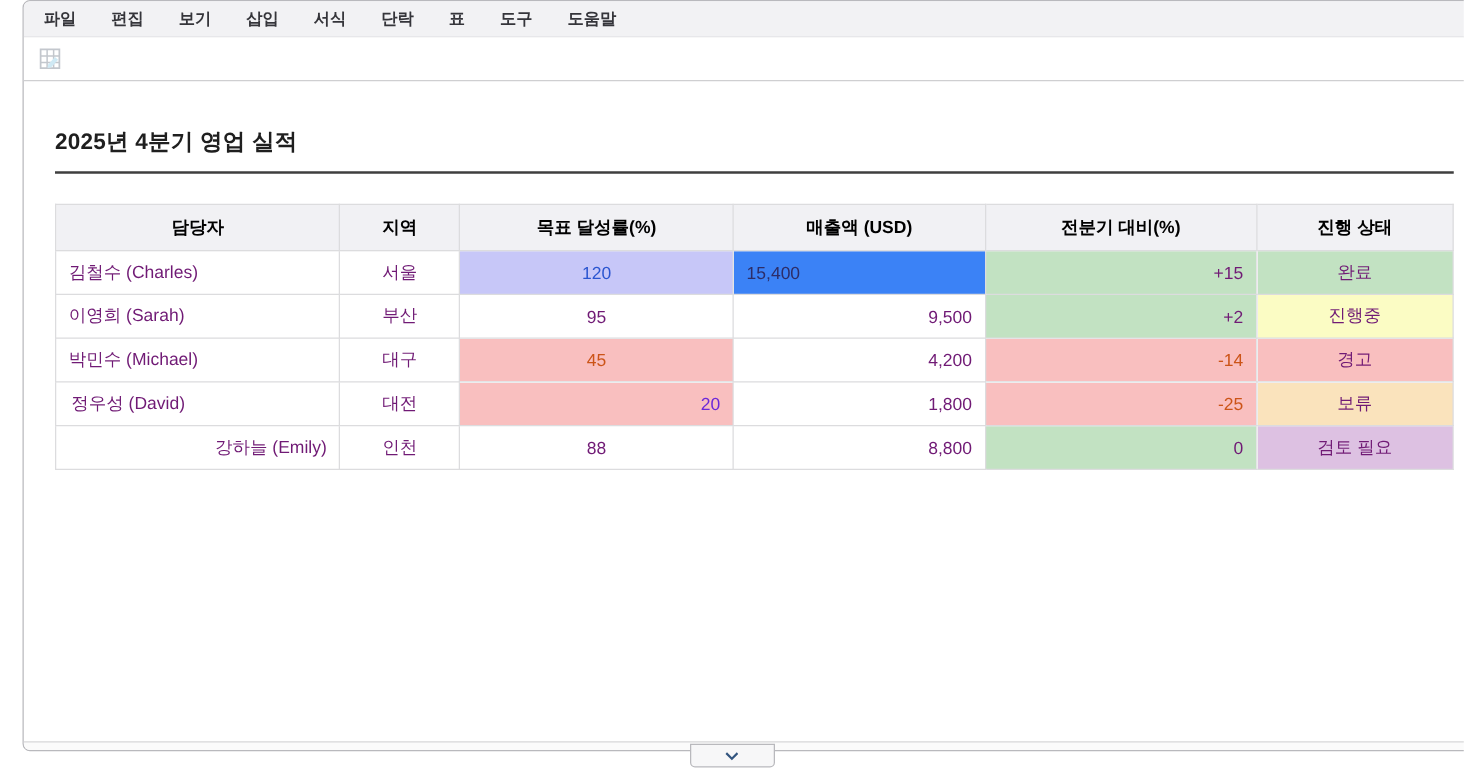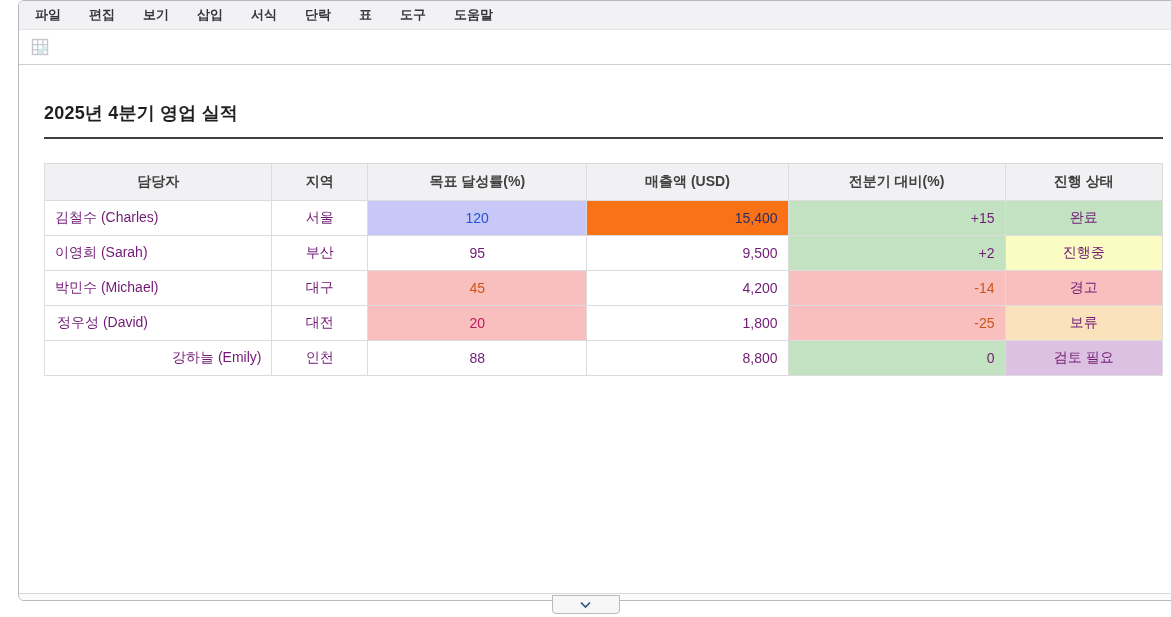--- a/index.html
+++ b/index.html
@@ -34,21 +34,21 @@
     margin:0;font-size:18px;font-weight:700;color:#1f1f1f;
     padding-bottom:12px;border-bottom:2px solid #3f3f3f;letter-spacing:.2px;
   }
 
   table.sales{
     width:100%;border-collapse:collapse;table-layout:fixed;
     margin-top:24px;font-size:14px;
   }
   table.sales th{
     height:36px;background:#f1f1f4;border:1px solid #dcdcde;
-    font-weight:700;color:#404040;text-align:center;padding:0 6px;font-size:14px;
+    font-weight:700;color:#000000;text-align:center;padding:0 6px;font-size:14px;
   }
   table.sales td{
     height:34px;border:1px solid #dcdcde;color:#701a75;padding:0 10px;
     overflow:hidden;white-space:nowrap;
   }
 
   .bottom-strip{
     position:absolute;left:0;right:0;bottom:0;height:6px;
     background:#fbfbfb;border-top:1px solid #d8d8d9;
   }
@@ -107,21 +107,21 @@
               <th style="width: 18.1%;">매출액 (USD)</th>
               <th style="width: 19.6%;">전분기 대비(%)</th>
               <th style="width: 13.9%;">진행 상태</th>
             </tr>
           </thead>
         <tbody>
             <tr>
               <td style="text-align: left;">김철수 (Charles)</td>
               <td style="text-align: center;">서울</td>
               <td style="text-align: center; background: rgb(199, 199, 248); color: rgb(43, 85, 208);">120</td>
-              <td style="text-align: right; background: #f97316; color: rgb(45, 45, 104);">15,400</td>
+              <td style="background: #3b82f6; color: rgb(45, 45, 104);">15,400</td>
               <td style="text-align: right; background: rgb(194, 226, 194);">+15</td>
               <td style="text-align: center; background: rgb(194, 226, 194);">완료</td>
             </tr>
             <tr>
               <td style="text-align: left;">이영희 (Sarah)</td>
               <td style="text-align: center;">부산</td>
               <td style="text-align: center;">95</td>
               <td style="text-align: right;">9,500</td>
               <td style="text-align: right; background: rgb(194, 226, 194);">+2</td>
               <td style="text-align: center; background: rgb(251, 252, 196);">진행중</td>
@@ -130,21 +130,21 @@
               <td style="text-align: left;">박민수 (Michael)</td>
               <td style="text-align: center;">대구</td>
               <td style="text-align: center; background: rgb(249, 191, 191); color: rgb(204, 84, 24);">45</td>
               <td style="text-align: right;">4,200</td>
               <td style="text-align: right; background: rgb(249, 191, 191); color: rgb(204, 84, 24);">-14</td>
               <td style="text-align: center; background: rgb(249, 191, 191);">경고</td>
             </tr>
             <tr>
               <td style="text-align: left; padding-left: 12px;">정우성 (David)</td>
               <td style="text-align: center;">대전</td>
-              <td style="text-align: center; background: rgb(249, 191, 191); color: #be185d;">20</td>
+              <td style="text-align: right; background: rgb(249, 191, 191); color: #6d28d9;">20</td>
               <td style="text-align: right;">1,800</td>
               <td style="text-align: right; background: rgb(249, 191, 191); color: rgb(204, 84, 24);">-25</td>
               <td style="text-align: center; background: rgb(250, 227, 188);">보류</td>
             </tr>
             <tr>
               <td style="text-align: right; padding-left: 36px;">강하늘 (Emily)</td>
               <td style="text-align: center;">인천</td>
               <td style="text-align: center;">88</td>
               <td style="text-align: right;">8,800</td>
               <td style="text-align: right; background: rgb(194, 226, 194);">0</td>

